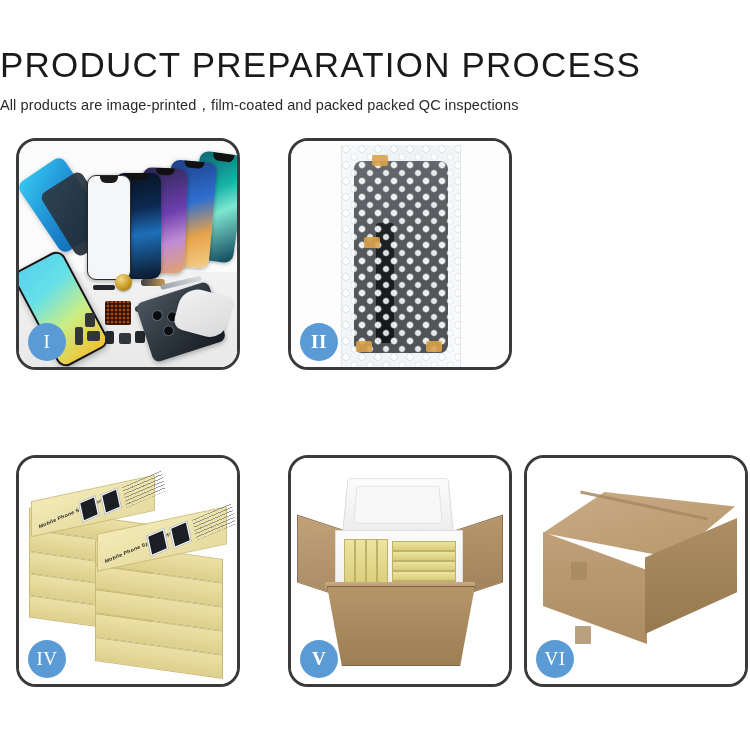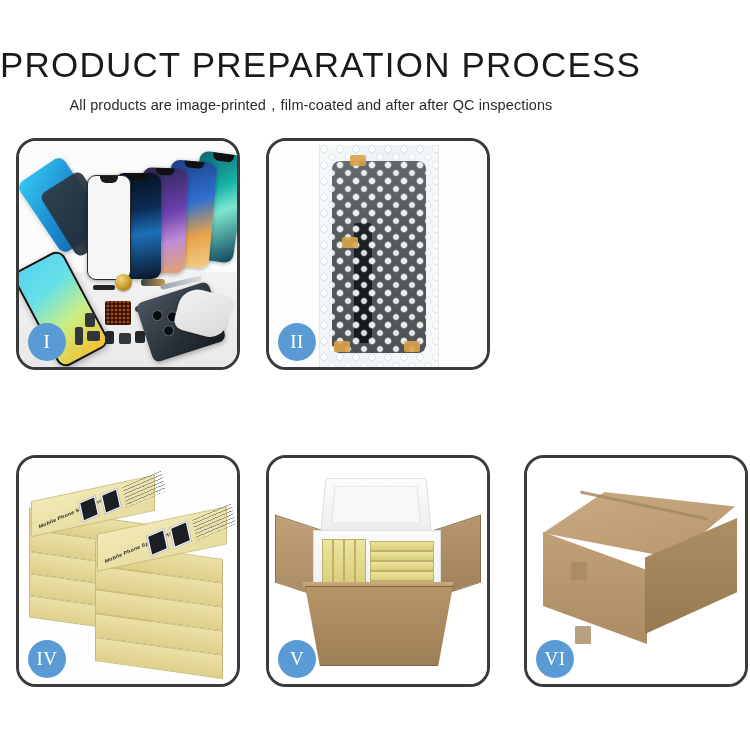--- a/index.html
+++ b/index.html
@@ -9,21 +9,21 @@
     font-family: "Liberation Sans", sans-serif;
     overflow: hidden;
   }
   #page {
     position: relative;
     width: 750px; height: 750px;
     background: #ffffff;
   }
 
   
-  .header { position: absolute; left: 0; top: 0; width: 622px; text-align: center; }
+  .header { position: absolute; left: 0; top: 0; width: 622px; }
   .title {
     font-size: 35px;
     letter-spacing: 1.2px;
     color: #1a1a1a;
     font-weight: 400;
     font-family: "Liberation Sans", sans-serif;
     margin-top: 45px;
     white-space: nowrap;
   }
   .subtitle {
@@ -40,21 +40,21 @@
   .card {
     position: absolute;
     width: 224px; height: 232px;
     border: 3px solid #3a3a3c;
     border-radius: 20px;
     background: #fdfdfd;
     box-sizing: border-box;
     overflow: hidden;
   }
   .card.c0 { left: 0px; }
-  .card.c1 { left: 250px; }
+  .card.c1 { left: 272px; font-weight: bold; }
   .card.c2 { left: 508px; }
 
   .scene { position: absolute; inset: 0; overflow: hidden; }
 
   
   .badge {
     position: absolute;
     left: 9px; bottom: 6px;
     width: 38px; height: 38px;
     border-radius: 50%;
@@ -301,21 +301,21 @@
   }
   .ctape { position: absolute; background: #a88a60; opacity:.8; border-radius:1px; }
 </style>
 </head>
 <body>
 
 <div id="page">
 
   <div class="header">
     <div class="title">PRODUCT PREPARATION PROCESS</div>
-    <div class="subtitle">All products are image-printed，film-coated and after after QC inspections</div>
+    <div class="subtitle">All products are image-printed，film-coated and packed packed QC inspections</div>
   </div>
 
   <div class="grid">
 
     <div class="row">
 
       <div class="card c0">
         <div class="scene p1">
           <div class="floor"></div>
 

